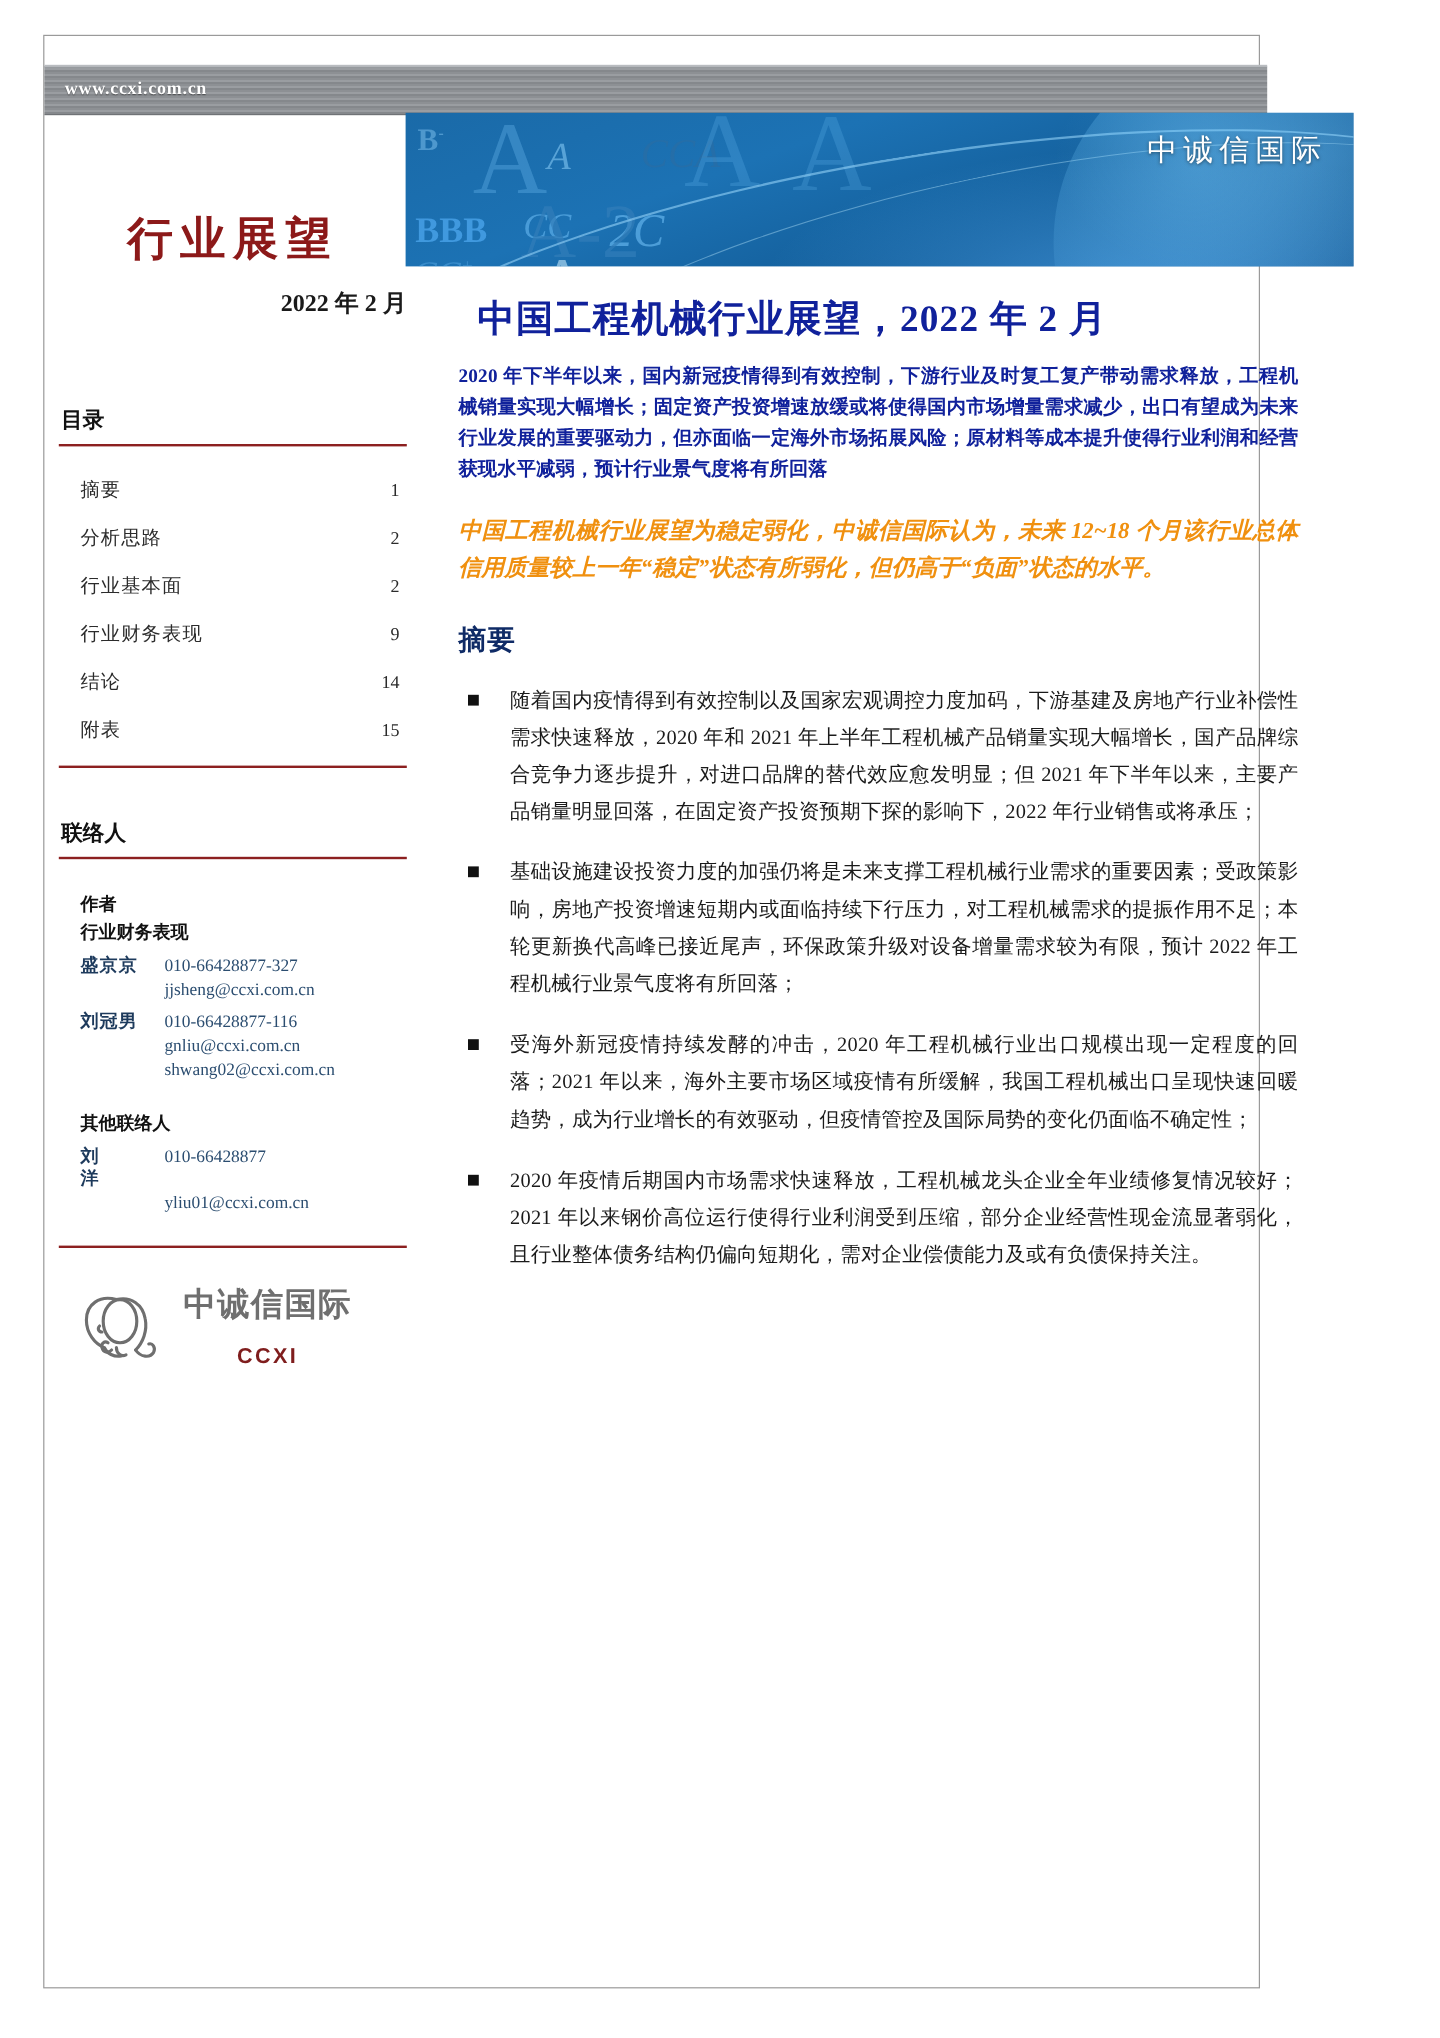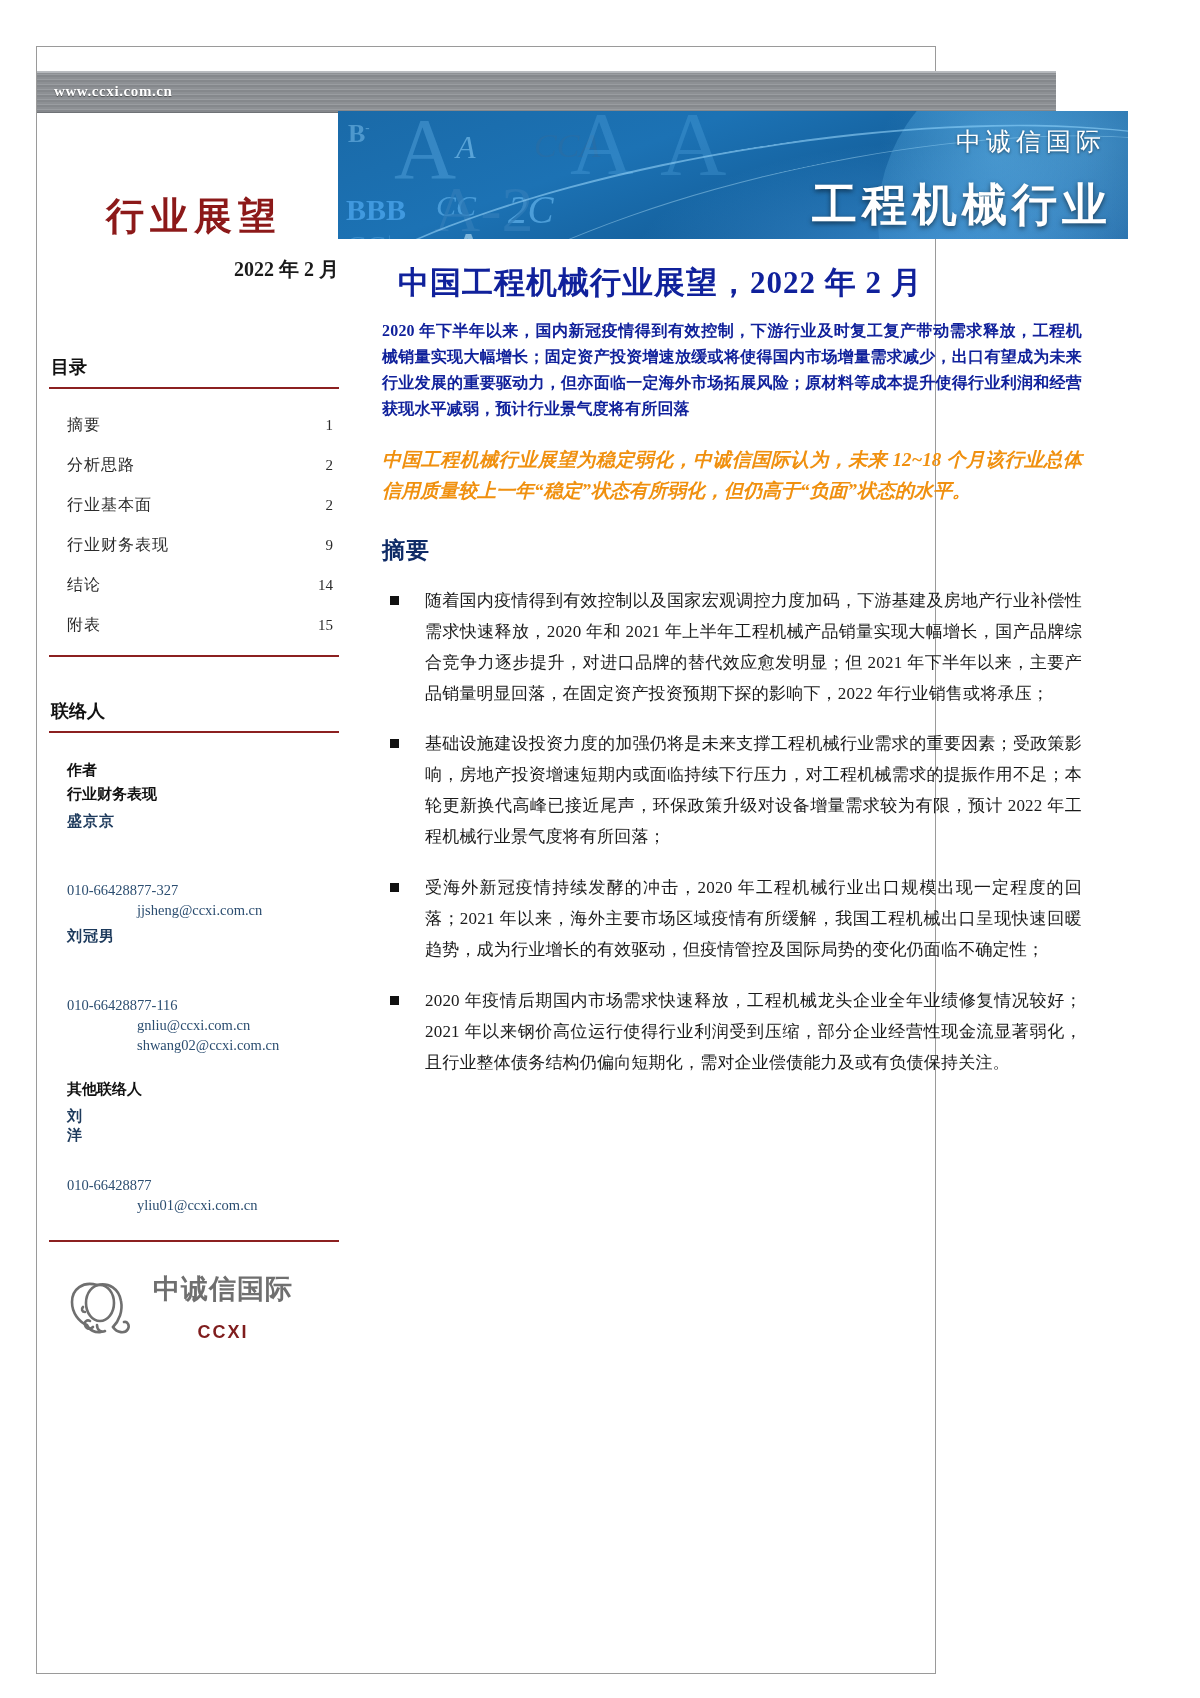--- a/index.html
+++ b/index.html
@@ -7,22 +7,22 @@
   body {
     width:1200px; height:1698px;
     background:#ffffff;
     font-family:"Liberation Serif", "DejaVu Serif", serif;
     overflow:hidden;
   }
 
   
   .page {
     position:absolute;
-    left:36px; top:46px;
-    width:900px; height:1628px;
+    left:36px; top:29px;
+    width:1014px; height:1628px;
     border:1px solid #9a9a9a;
     background:#fff;
   }
 
   
   .topbar {
     position:absolute;
     left:0px; top:24px;
     width:1019px; height:42px;
     background:repeating-linear-gradient(
@@ -129,21 +129,21 @@
   .toc-row {
     display:flex; justify-content:space-between; align-items:baseline;
     font-size:16px; color:#2b2b2b; margin-bottom:19px;
     font-family:"Liberation Serif", serif;
   }
   .toc-row .t { letter-spacing:1px; }
   .toc-row .p { font-size:15px; }
 
   .contacts { margin-top:28px; padding-left:18px; }
   .c-group-title { font-size:15px; font-weight:bold; color:#111; margin-bottom:5px; }
-  .c-row { display:flex; align-items:baseline; margin-top:8px;flex-direction:column; }
+  .c-row { display:flex; align-items:baseline; margin-top:8px; }
   .c-name {
     width:70px; flex:0 0 70px;
     font-size:15px; font-weight:bold; color:#1d3a5c;
     letter-spacing:1px;
   }
   .c-name.spaced { letter-spacing:14px; }
   .c-phone { font-size:14.5px; color:#2b4d70; }
   .c-mail  { font-size:14.5px; color:#2b4d70; margin-left:70px; margin-top:3px; }
 
   
@@ -232,21 +232,20 @@
       <span class="rl" style="left:98px; top:78px; font-size:30px; color:rgba(110,190,245,.55);">CC</span>
       <span class="rl" style="left:170px; top:76px; font-size:39px; color:rgba(110,190,245,.60);text-align:center;">2C</span>
       <span class="rl big" style="left:96px; top:62px; font-size:64px; color:rgba(50,125,185,.70);">A-2</span>
       <span class="rl" style="left:6px;  top:118px; font-size:30px; color:rgba(110,190,245,.35);">CC<sup style="font-size:16px;">+</sup></span>
       <span class="rl big" style="left:110px; top:108px; font-size:58px; color:rgba(210,240,255,.55);">A-</span>
     </div>
     <div class="swoosh"></div>
     <div class="swoosh s2"></div>
     <div class="globe"></div>
     <div class="corp">中诚信国际</div>
-    <div class="industry">工程机械行业</div>
   </div>
 
   <div class="sidebar">
 
     <div class="brandtitle">行业展望</div>
     <div class="branddate">2022 年 2 月</div>
 
     <div style="margin-top:72px;">
       <div class="sec-head">目录</div>
       <div class="rule"></div>

